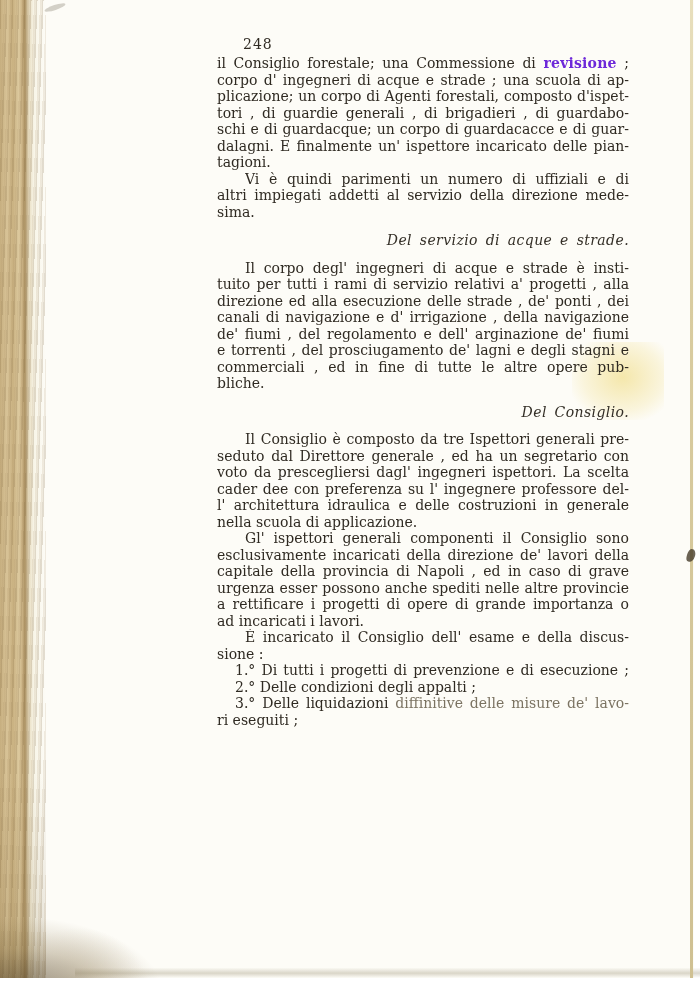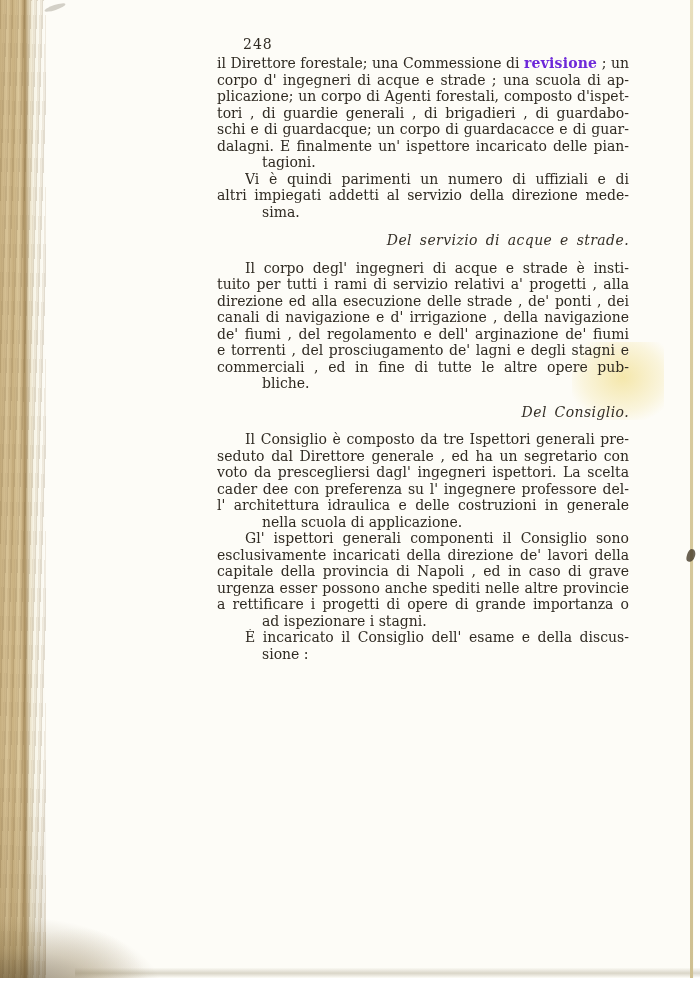--- a/index.html
+++ b/index.html
@@ -26,21 +26,21 @@
   .yellow-stain{position:absolute;left:572px;top:342px;width:92px;height:78px;
     background:radial-gradient(ellipse at 55% 45%, rgba(236,210,96,.5), rgba(236,210,96,.18) 55%, rgba(0,0,0,0) 78%);}
   .top-left-mark{position:absolute;left:44px;top:5px;width:22px;height:5px;
     background:rgba(105,95,75,.28);border-radius:50%;transform:rotate(-18deg);}
 
   .page-number{position:absolute;left:243px;top:36px;font-size:14px;color:#2f2a22;letter-spacing:1px;}
   .text-column{position:absolute;left:217px;top:55px;width:412px;
     font-size:14px;line-height:16.5px;color:#2f2a22;}
   .line{height:16.5px;overflow:hidden;}
   .jl{text-align:justify;text-align-last:justify;-moz-text-align-last:justify;}
-  .ll{text-align:left;margin-left:45px;}
+  .ll{text-align:left;}
   .ind-para{margin-left:28px;}
   .ind-list{margin-left:18px;}
   .heading{font-style:italic;text-align:right;margin:12px 0 11px;height:16.5px;
     letter-spacing:.4px;word-spacing:3px;color:#332e26;}
   .seg-normal{}
   .seg-bold{font-weight:bold;letter-spacing:.2px;color:#6d28d9;}
   .seg-faded{color:#7b7362;}
 </style>
 </head>
 <body>
@@ -50,21 +50,21 @@
   <div class="binding-edge"></div>
   <div class="corner-smudge"></div>
   <div class="bottom-edge-shadow"></div>
   <div class="page-right-edge"></div>
   <div class="edge-blemish"></div>
   <div class="yellow-stain"></div>
   <div class="top-left-mark"></div>
   <div class="page-number">248</div>
   <div class="text-column" id="text-column">
       <div class="block">
-        <div class="line jl"><span class="seg-normal">il Direttore forestale; una Commessione di </span><span class="seg-bold">revisione</span><span class="seg-normal"> ; un</span></div>
+        <div class="line jl"><span class="seg-normal">il Consiglio forestale; una Commessione di </span><span class="seg-bold">revisione</span><span class="seg-normal"> ; un</span></div>
         <div class="line jl">corpo d' ingegneri di acque e strade ; una scuola di ap-</div>
         <div class="line jl">plicazione; un corpo di Agenti forestali, composto d'ispet-</div>
         <div class="line jl">tori , di guardie generali , di brigadieri , di guardabo-</div>
         <div class="line jl">schi e di guardacque; un corpo di guardacacce e di guar-</div>
         <div class="line jl">dalagni. E finalmente un' ispettore incaricato delle pian-</div>
         <div class="line ll">tagioni.</div>
       </div>
       <div class="block">
         <div class="line jl ind-para">Vi è quindi parimenti un numero di uffiziali e di</div>
         <div class="line jl">altri impiegati addetti al servizio della direzione mede-</div>
@@ -89,20 +89,26 @@
         <div class="line jl">cader dee con preferenza su l' ingegnere professore del-</div>
         <div class="line jl">l' architettura idraulica e delle costruzioni in generale</div>
         <div class="line ll">nella scuola di applicazione.</div>
       </div>
       <div class="block">
         <div class="line jl ind-para">Gl' ispettori generali componenti il Consiglio sono</div>
         <div class="line jl">esclusivamente incaricati della direzione de' lavori della</div>
         <div class="line jl">capitale della provincia di Napoli , ed in caso di grave</div>
         <div class="line jl">urgenza esser possono anche spediti nelle altre provincie</div>
         <div class="line jl">a rettificare i progetti di opere di grande importanza o</div>
-        <div class="line ll">ad ispezionare i stagni.</div>
+        <div class="line ll">ad incaricati i lavori.</div>
       </div>
       <div class="block">
         <div class="line jl ind-para">È incaricato il Consiglio dell' esame e della discus-</div>
         <div class="line ll">sione :</div>
       </div>
+      <div class="block">
+        <div class="line jl ind-list">1.° Di tutti i progetti di prevenzione e di esecuzione ;</div>
+        <div class="line ll ind-list">2.° Delle condizioni degli appalti ;</div>
+        <div class="line jl ind-list"><span class="seg-normal">3.° Delle liquidazioni </span><span class="seg-faded">diffinitive delle misure de' lavo-</span></div>
+        <div class="line ll">ri eseguiti ;</div>
+      </div>
     </div>
 </div>
 
 </body></html>

